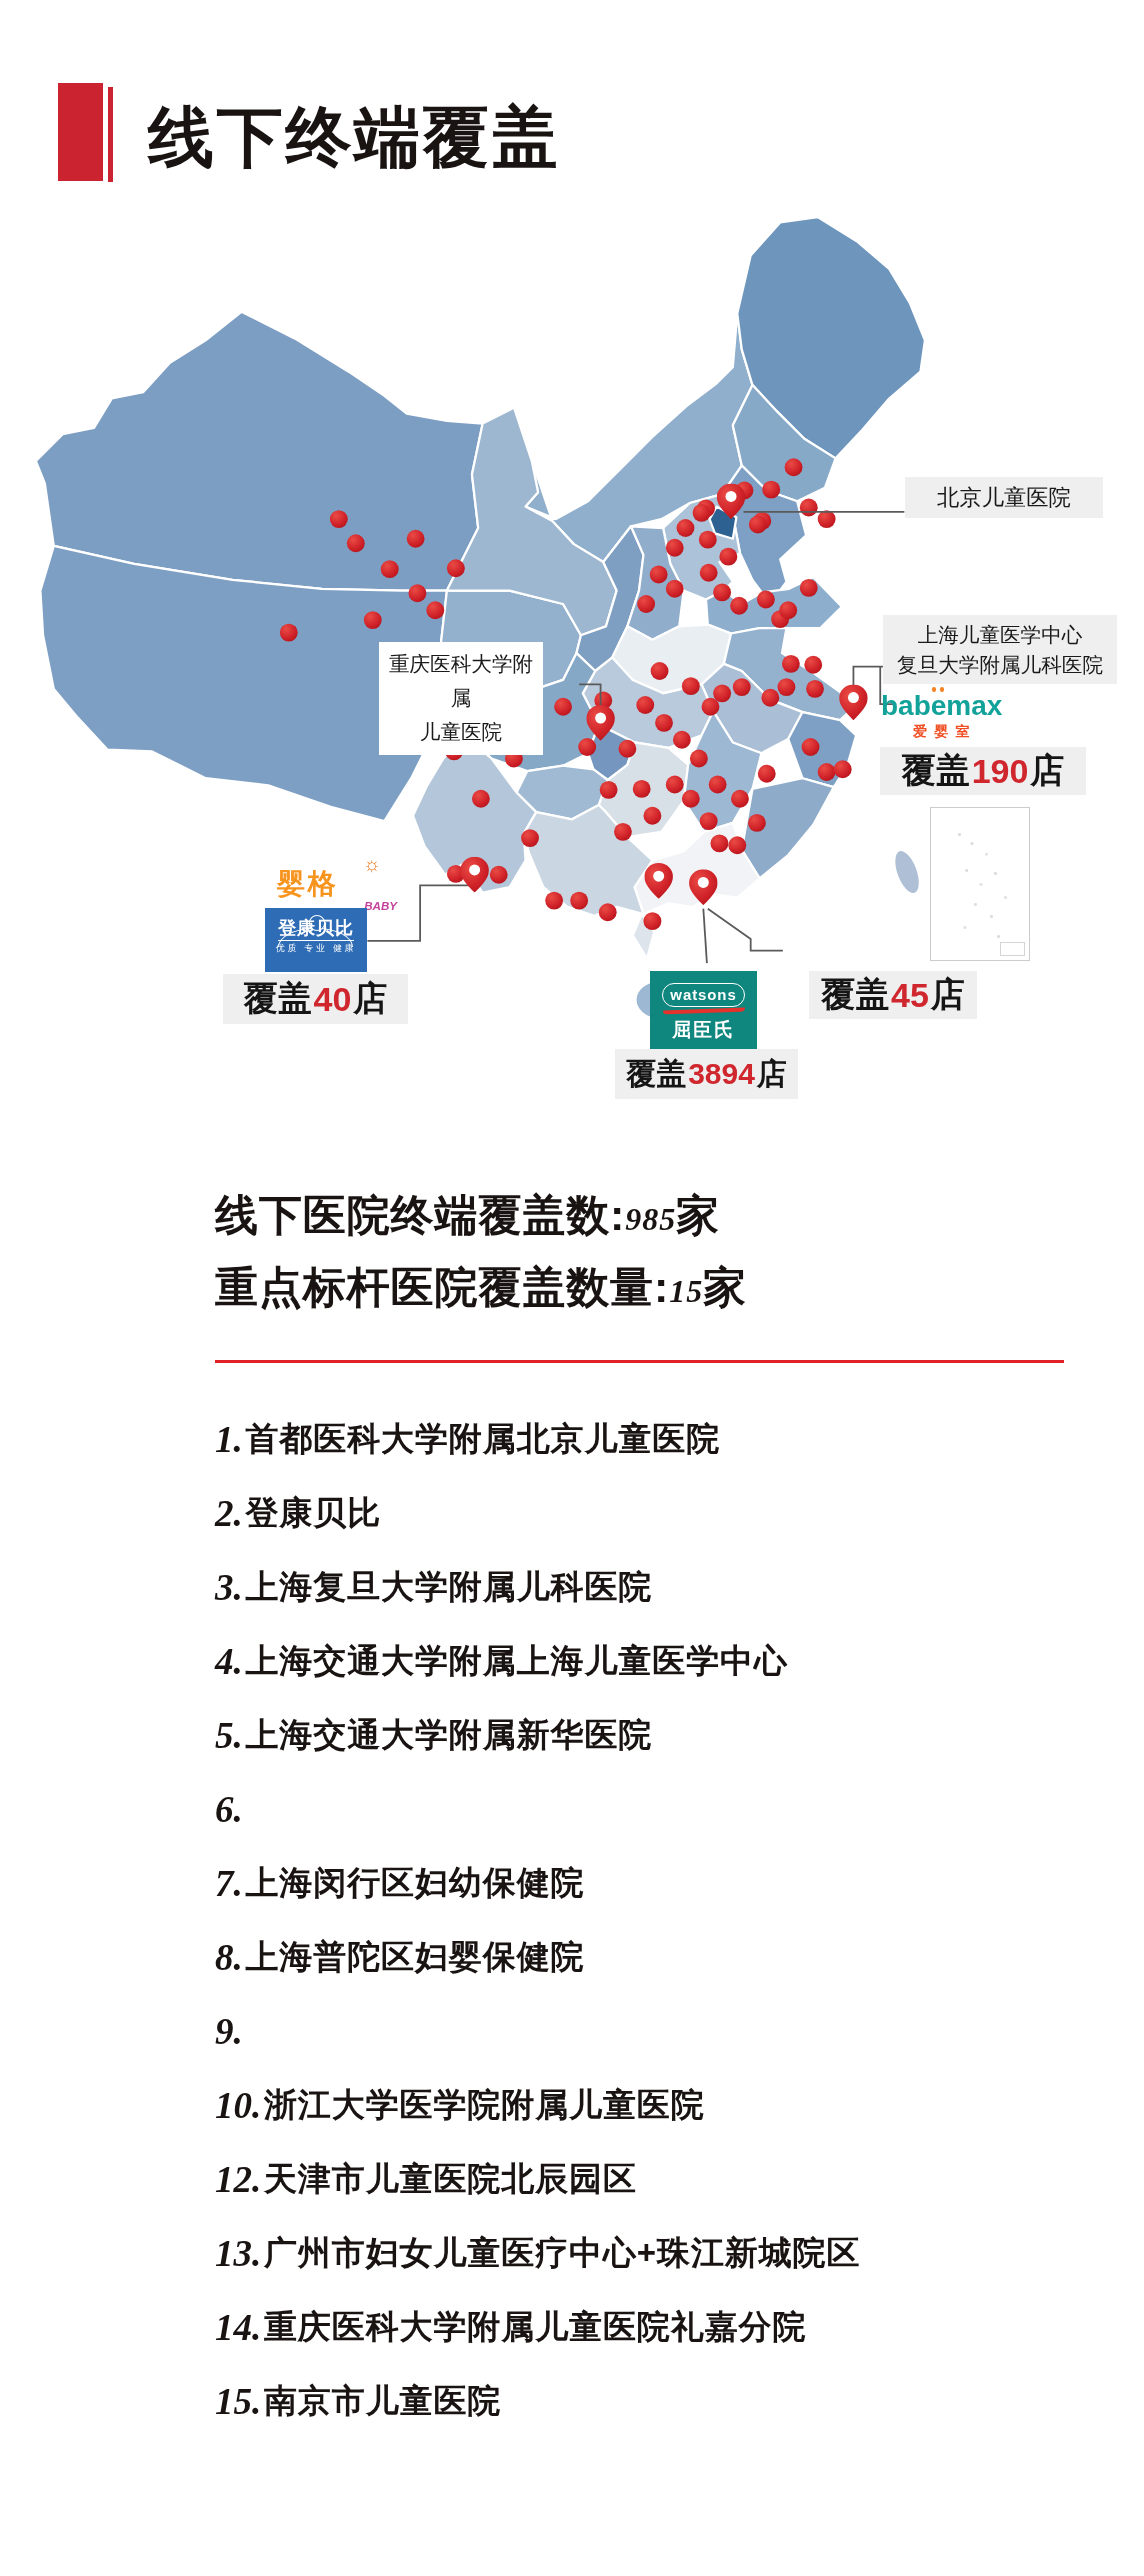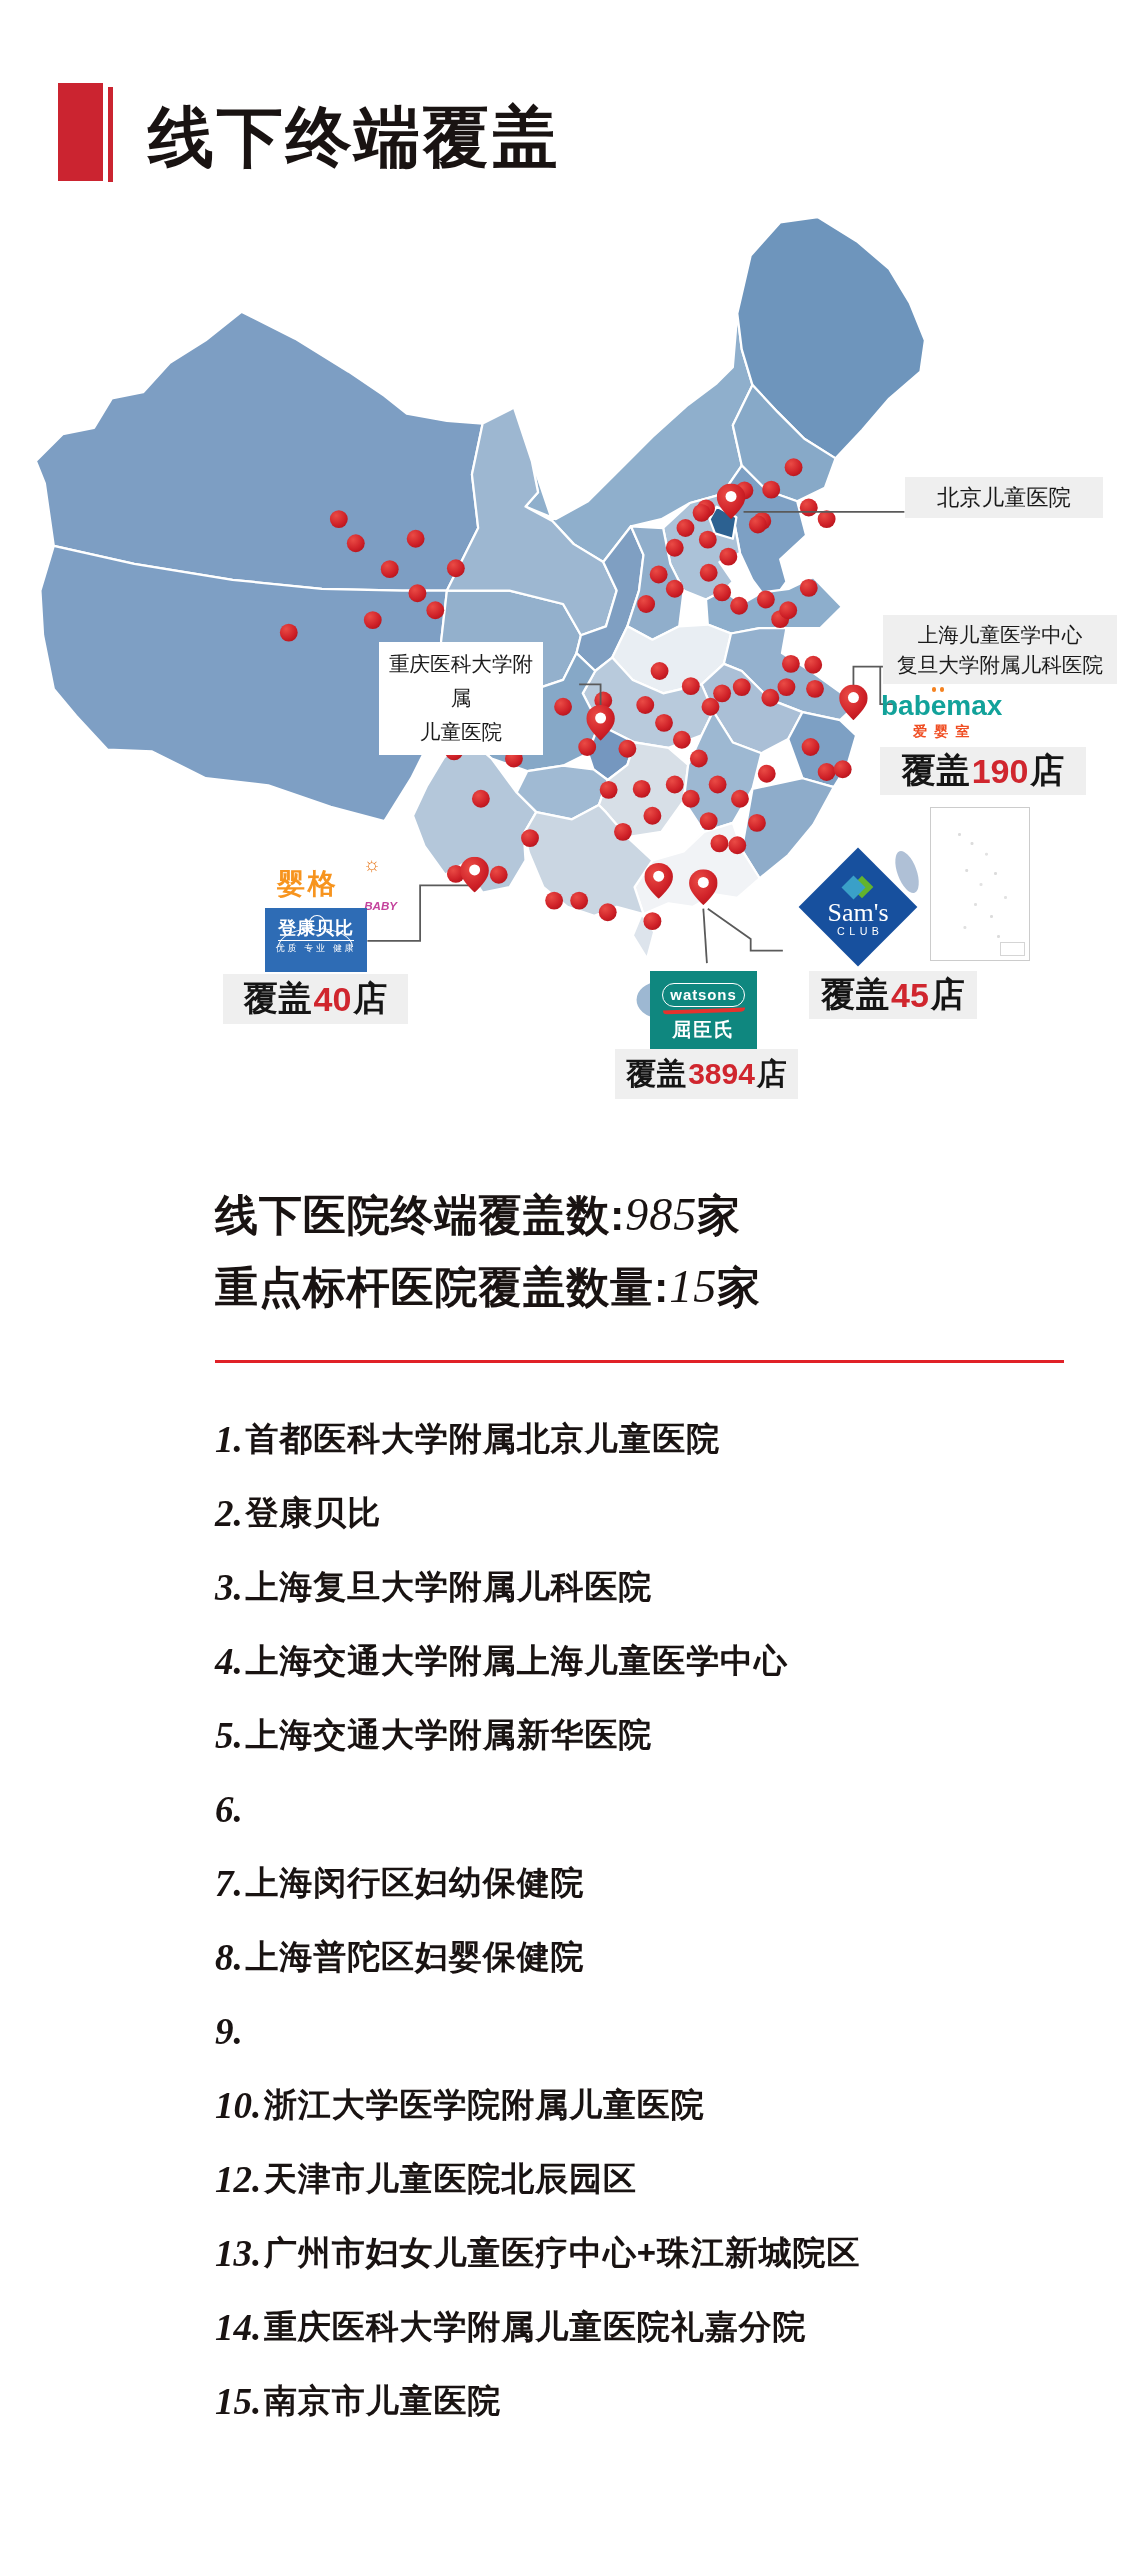--- a/index.html
+++ b/index.html
@@ -80,21 +80,21 @@
   .inset{position:absolute;left:930px;top:807px;width:100px;height:154px;background:#fff;
          border:0.9px solid #cccccc;box-sizing:border-box;}
   .inset .spk{position:absolute;left:27px;top:25px;width:2.7px;height:2.7px;border-radius:50%;background:#dcdcdc;
         box-shadow:12.5px 9px 0 #dcdcdc, 27px 19.7px 0 #e2e2e2, 7.2px 36px 0 #dcdcdc, 21.5px 50px 0 #e2e2e2,
                    36px 39px 0 #dcdcdc, 16px 70px 0 #e0e0e0, 32px 82px 0 #dcdcdc, 46px 63px 0 #e2e2e2,
                    5.4px 93px 0 #e0e0e0, 39px 102px 0 #dcdcdc;}
   .inset .corner{position:absolute;right:4.5px;bottom:4.5px;width:23px;height:11.6px;border:0.9px solid #d5d5d5;}
 
   
   .stat-line{position:absolute;left:215px;font-size:43px;font-weight:700;color:#191312;letter-spacing:0.9px;}
-  .stat-line .val{font-family:"Liberation Serif",serif;font-style:italic;font-size:46px;font-weight:400;}
+  .stat-line .val{font-family:"Liberation Serif",serif;font-style:italic;font-size:32px;font-weight:700;}
   .stat-1{top:1187px;}
   .stat-2{top:1259px;}
   .divider{position:absolute;left:215px;top:1360px;width:849px;height:2.7px;background:#e02128;}
 
   
   .hlist{position:absolute;left:215px;top:1402px;width:894px;list-style:none;margin:0;padding:0;}
   .hlist li{height:74px;display:flex;align-items:center;}
   .hlist .n{font-family:"Liberation Serif",serif;font-style:italic;font-weight:700;font-size:37px;
             color:#191312;margin-right:2.7px;}
   .hlist .t{font-size:33px;font-weight:700;color:#191312;letter-spacing:0.9px;}
@@ -269,31 +269,20 @@
   <div class="bm-wrap">
     <div class="bm"><span>bab</span><span class="uml">e</span><span>max</span></div>
     <div class="bm-sub">爱婴室</div>
   </div>
   <div class="cov cov-190">
     <span>覆盖</span>
       <span class="num">190</span>
       <span>店</span>
   </div>
 
-  <div class="sams">
-    <div class="sams-diamond"></div>
-    <div class="sams-inner">
-      <div class="sams-ic">
-          <span class="g"></span>
-          <span class="t"></span>
-        </div>
-      <div class="sams-l1">Sam's</div>
-      <div class="sams-l2">CLUB</div>
-    </div>
-  </div>
   <div class="cov cov-45">
     <span>覆盖</span>
       <span class="num">45</span>
       <span>店</span>
   </div>
 
   <div class="wt">
     <div class="wt-pill">watsons</div>
     <div class="wt-swoosh"></div>
     <div class="wt-cn">屈臣氏</div>

